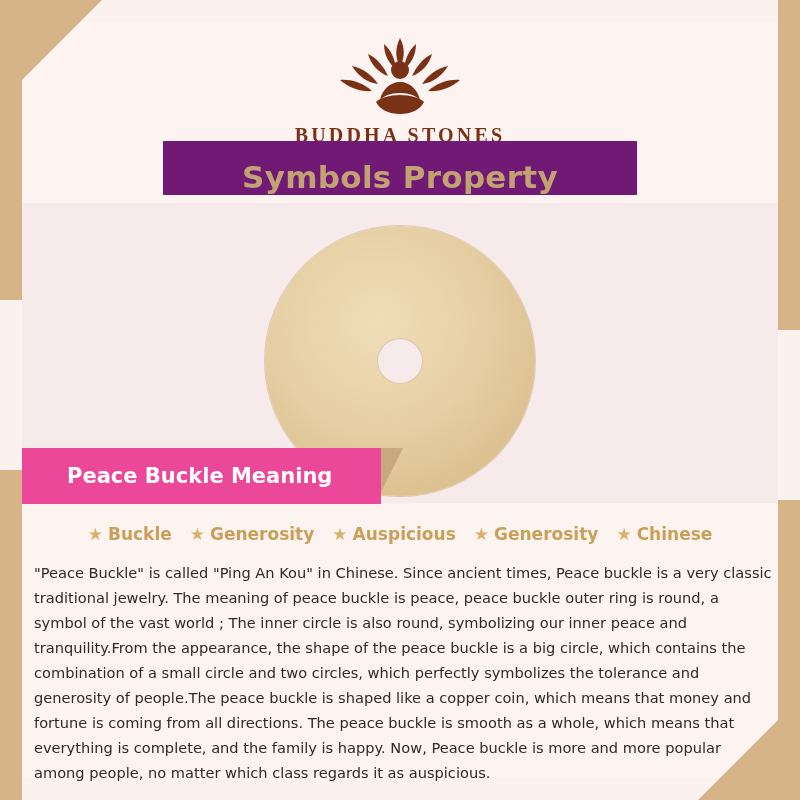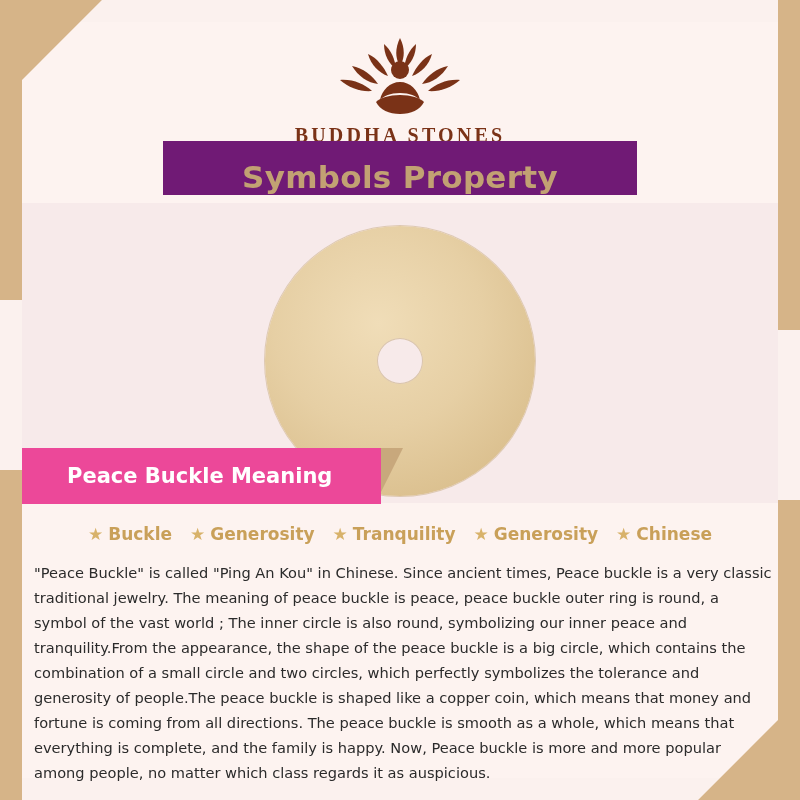--- a/index.html
+++ b/index.html
@@ -275,21 +275,21 @@
     <div class="kw">
       <span class="star">★</span>
       <span>Buckle</span>
     </div>
     <div class="kw">
       <span class="star">★</span>
       <span>Generosity</span>
     </div>
     <div class="kw">
       <span class="star">★</span>
-      <span>Tranquility</span>
+      <span>Auspicious</span>
     </div>
     <div class="kw">
       <span class="star">★</span>
       <span>Generosity</span>
     </div>
     <div class="kw">
       <span class="star">★</span>
       <span>Chinese</span>
     </div>
   </div>

